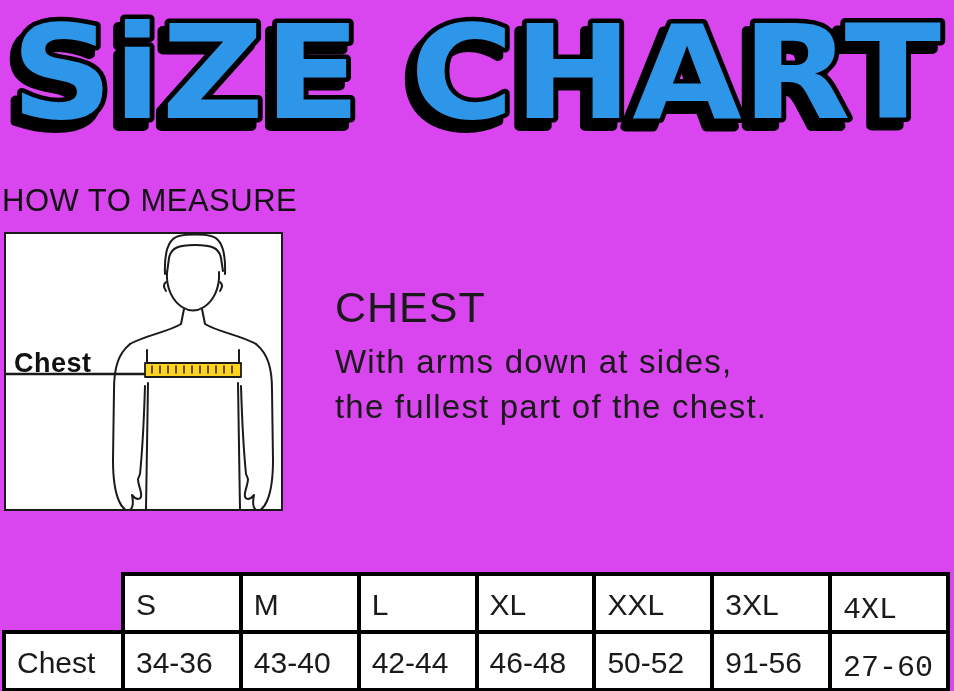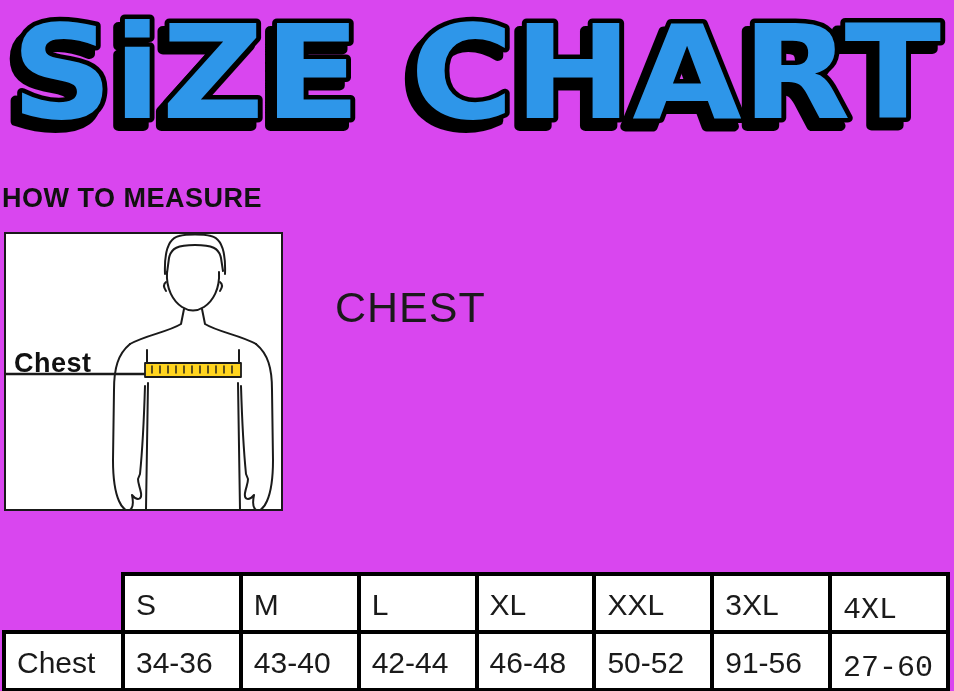--- a/index.html
+++ b/index.html
@@ -18,21 +18,21 @@
     font-size:130px;
     stroke-linejoin:round;
     paint-order:stroke fill;
   }
   .title-shadow { fill:#000; stroke:#000; stroke-width:10px; }
   .title-main   { stroke:#000; stroke-width:9px; }
 
   
   .htm-heading {
     position:absolute; left:2px; top:183px;
-    font-size:27px; font-weight:bold; letter-spacing:0.5px; color:#111;
+    font-size:31px; font-weight:normal; letter-spacing:0.5px; color:#111;
   }
 
   
   .figure-box {
     position:absolute; left:4px; top:232px; width:279px; height:279px;
     border:2px solid #1a1a1a; background:#fff;
   }
   .figure-box svg { position:absolute; left:0; top:0; }
   .figure-label {
     position:absolute; left:8px; top:114px;
@@ -114,20 +114,22 @@
       <path stroke-width="1.4" d="M146,132 L146,139 M154,132 L154,139 M162,132 L162,139 M170,132 L170,139
                M178,132 L178,139 M186,132 L186,139 M194,132 L194,139 M202,132 L202,139
                M210,132 L210,139 M218,132 L218,139 M226,132 L226,139"></path>
     </svg>
     <div class="figure-label">Chest</div>
   </div>
 
   <div class="chest-copy">
     <div class="chest-heading">CHEST</div>
     <div class="chest-lines">
+      <div class="chest-line">With arms down at sides,</div>
+      <div class="chest-line">the fullest part of the chest.</div>
     </div>
   </div>
 
   <table class="size-table">
     <colgroup>
       <col class="first">
         <col>
         <col>
         <col>
         <col>

